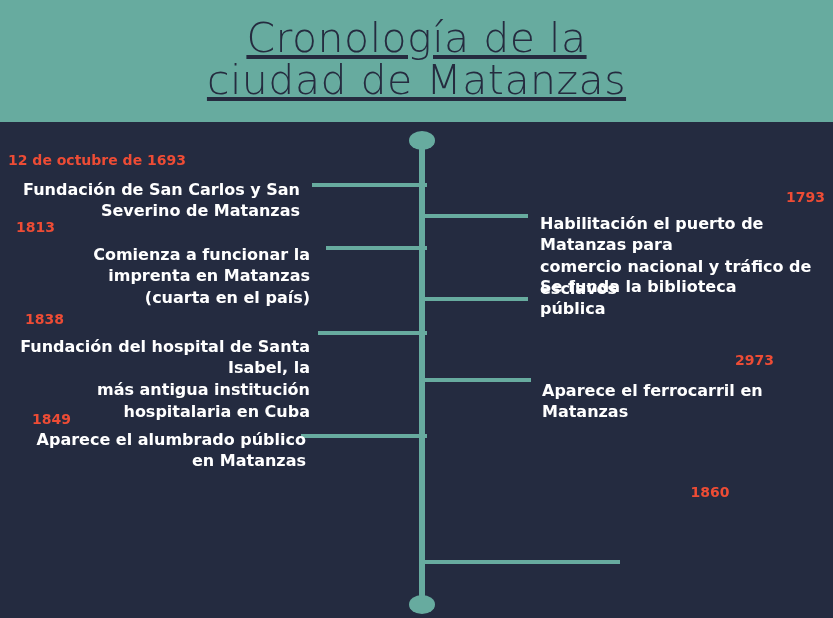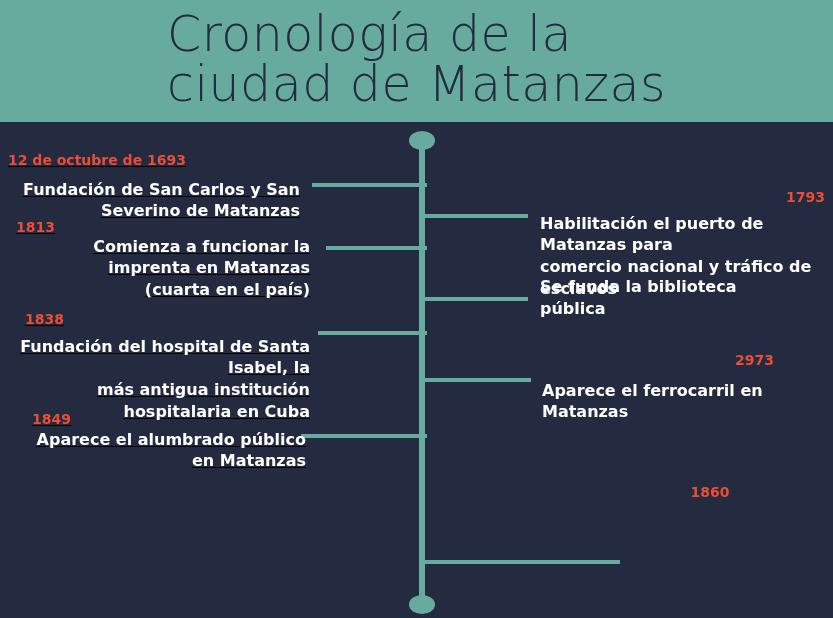--- a/index.html
+++ b/index.html
@@ -32,26 +32,28 @@
     height: 122px;
     background: #67AB9F;
     display: flex;
     align-items: center;
     justify-content: center;
   }
 
   .header-title {
     font-family: "DejaVu Sans", sans-serif;
     font-weight: 300;
-    font-size: 49px;
+    font-size: 41px;
     line-height: 1.02;
     color: #252B3F;
+    text-align: center;
     letter-spacing: 0.5px;
     white-space: pre-line;
     padding-bottom: 2px;
+    text-decoration: underline;
   }
 
   
   .spine {
     position: absolute;
     left: 419px;
     top: 140px;
     width: 6px;
     height: 466px;
     background: #67AB9F;
@@ -91,39 +93,39 @@
 
   .event .desc {
     font-family: "DejaVu Sans", sans-serif;
     font-weight: bold;
     font-size: 16px;
     color: #FFFFFF;
     line-height: 1.35;
     white-space: pre-line;
   }
 
-  .event.left  { text-align: right; text-decoration: underline; }
+  .event.left  { text-align: right; }
   .event.right { text-align: left; }
 
   .event.left .date  { text-align: left; }
   .event.right .date { text-align: right; }
 
   
   
   #ev-1693        { left: 8px;  top: 152px; width: 292px; }
   #ev-1693 .desc  { margin-top: 10px; }
 
   
   #ev-1793        { left: 540px; top: 189px; width: 285px; }
   #ev-1793 .desc  { margin-top: 7px; }
 
   
   #ev-1813        { left: 8px;  top: 219px; width: 302px; }
   #ev-1813 .date  { padding-left: 8px; }
-  #ev-1813 .desc  { margin-top: 0; }
+  #ev-1813 .desc  { margin-top: 8px; }
 
   
   #ev-1835        { left: 540px; top: 265px; width: 230px; }
   #ev-1835 .desc  { margin-top: 11px; }
 
   
   #ev-1838        { left: 8px;  top: 311px; width: 302px; }
   #ev-1838 .date  { padding-left: 17px; }
   #ev-1838 .desc  { margin-top: 8px; }
 

